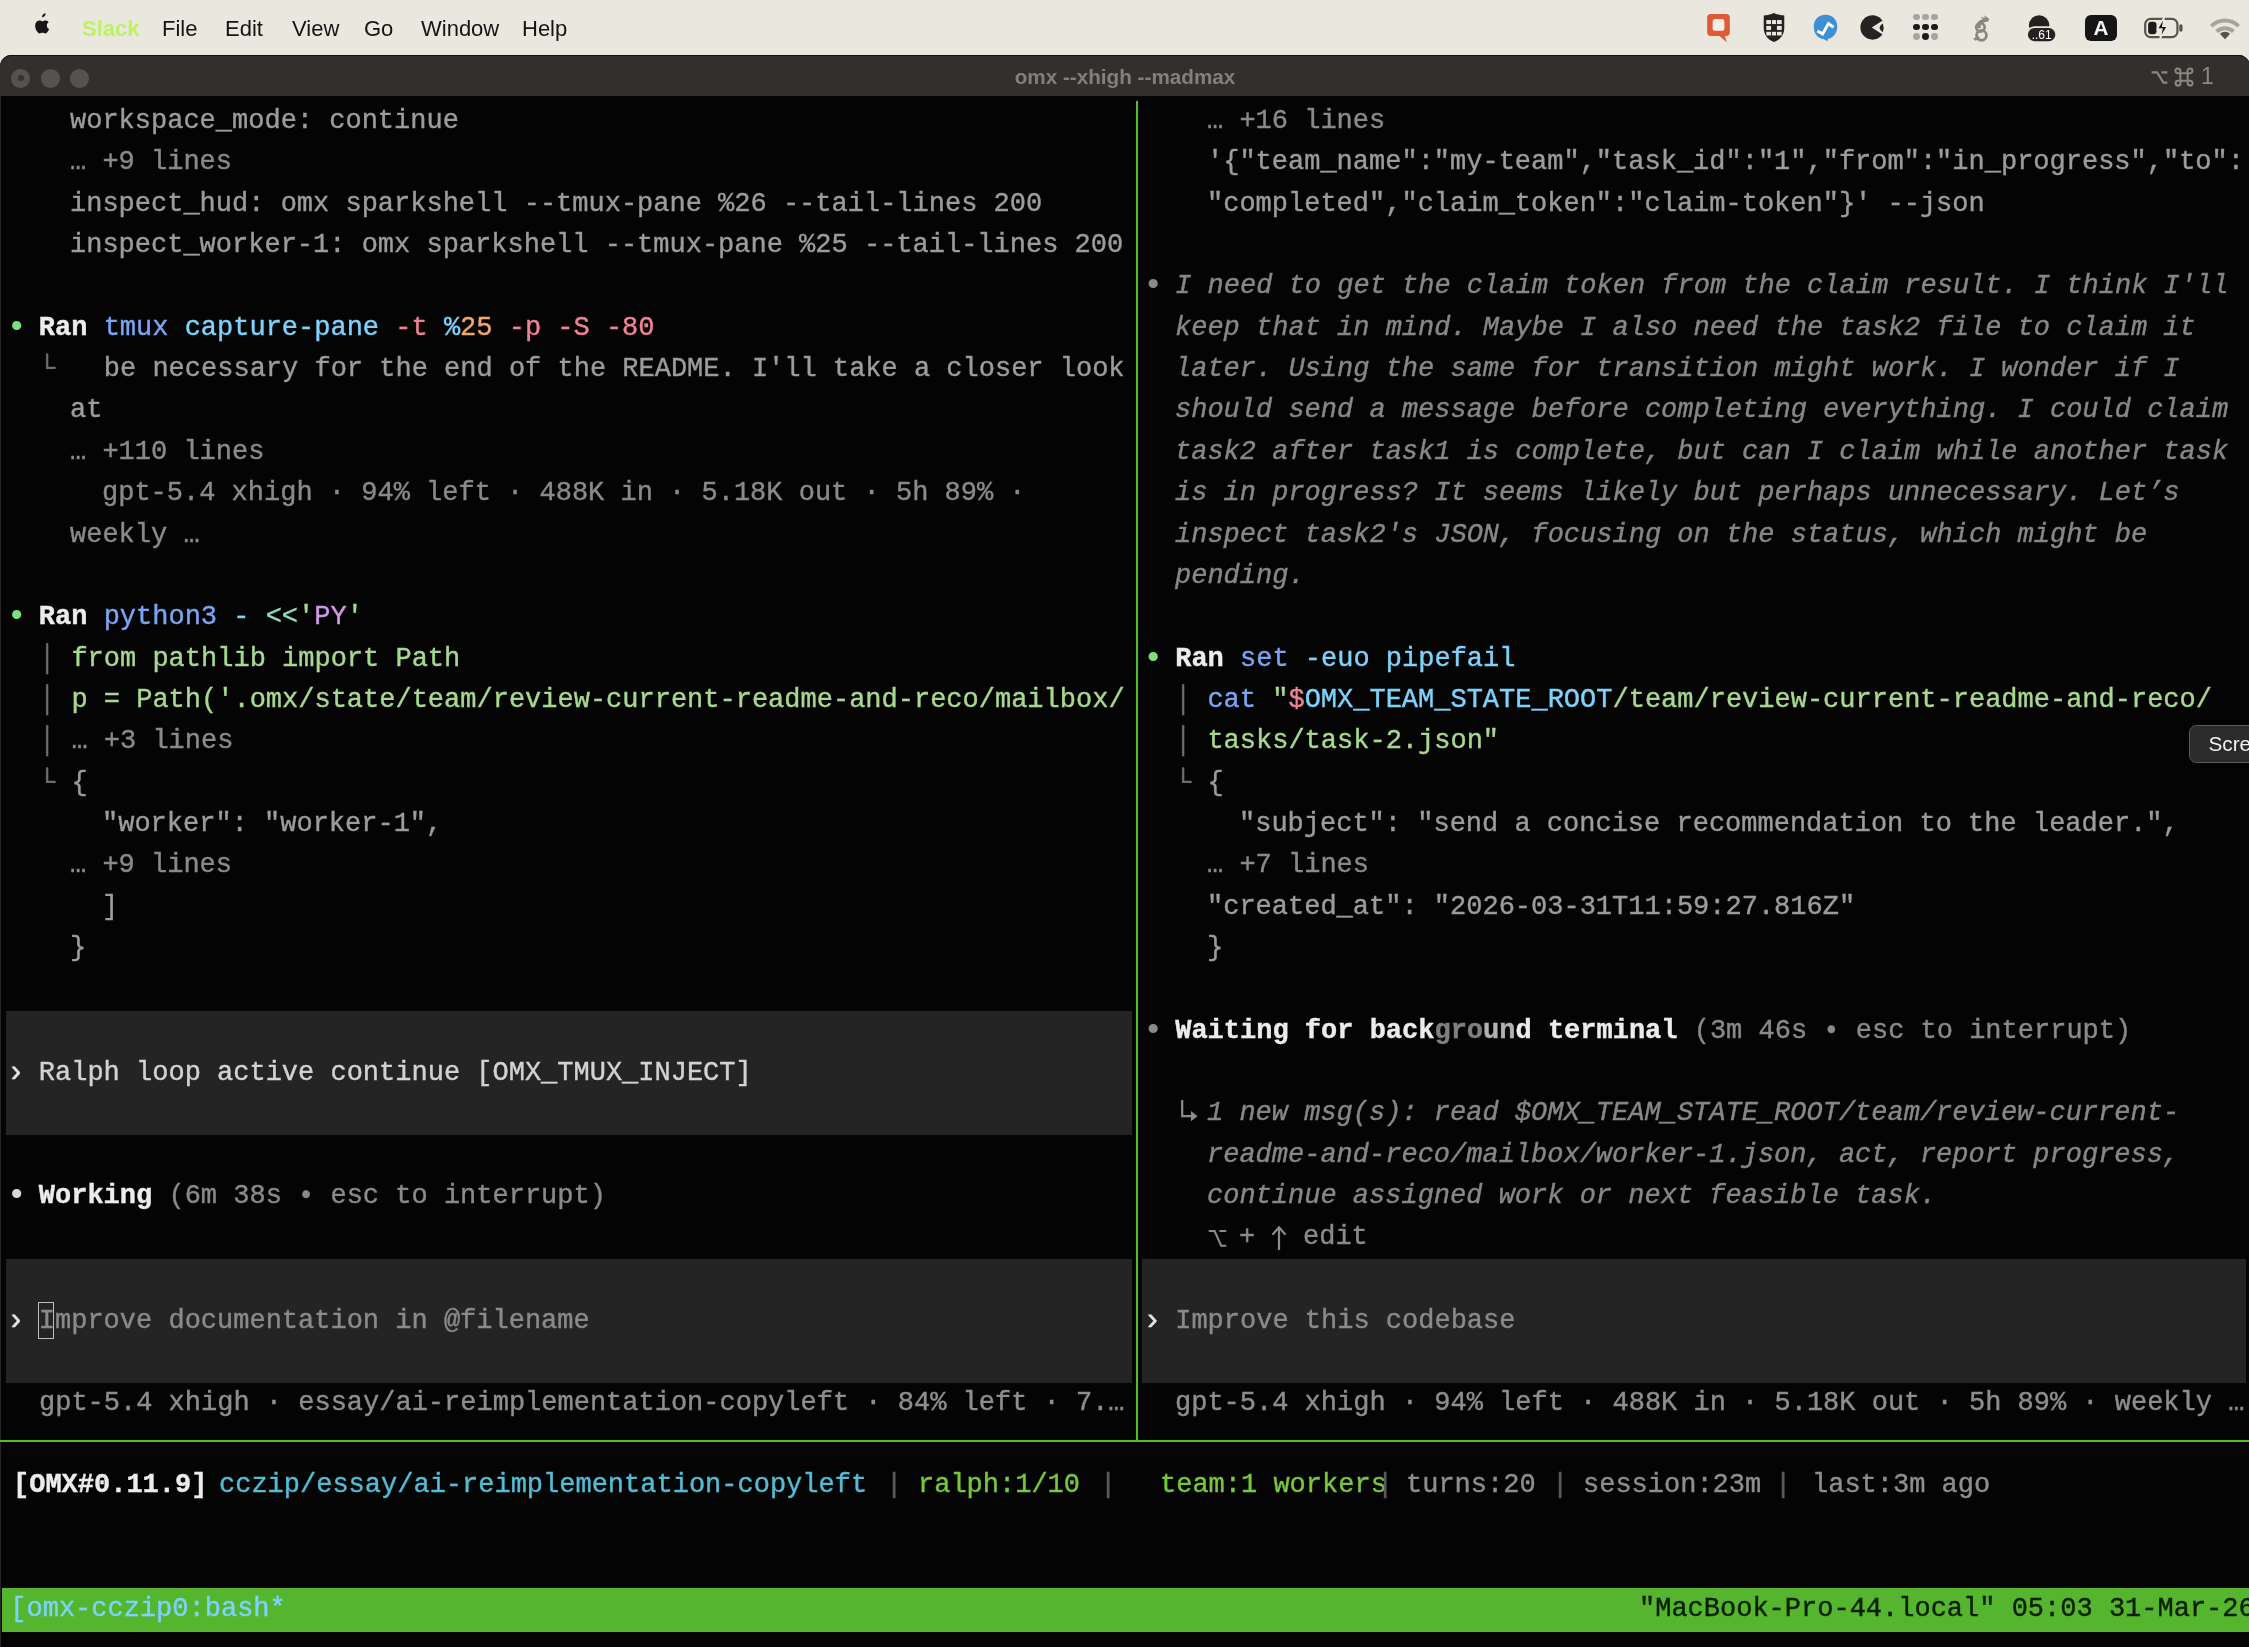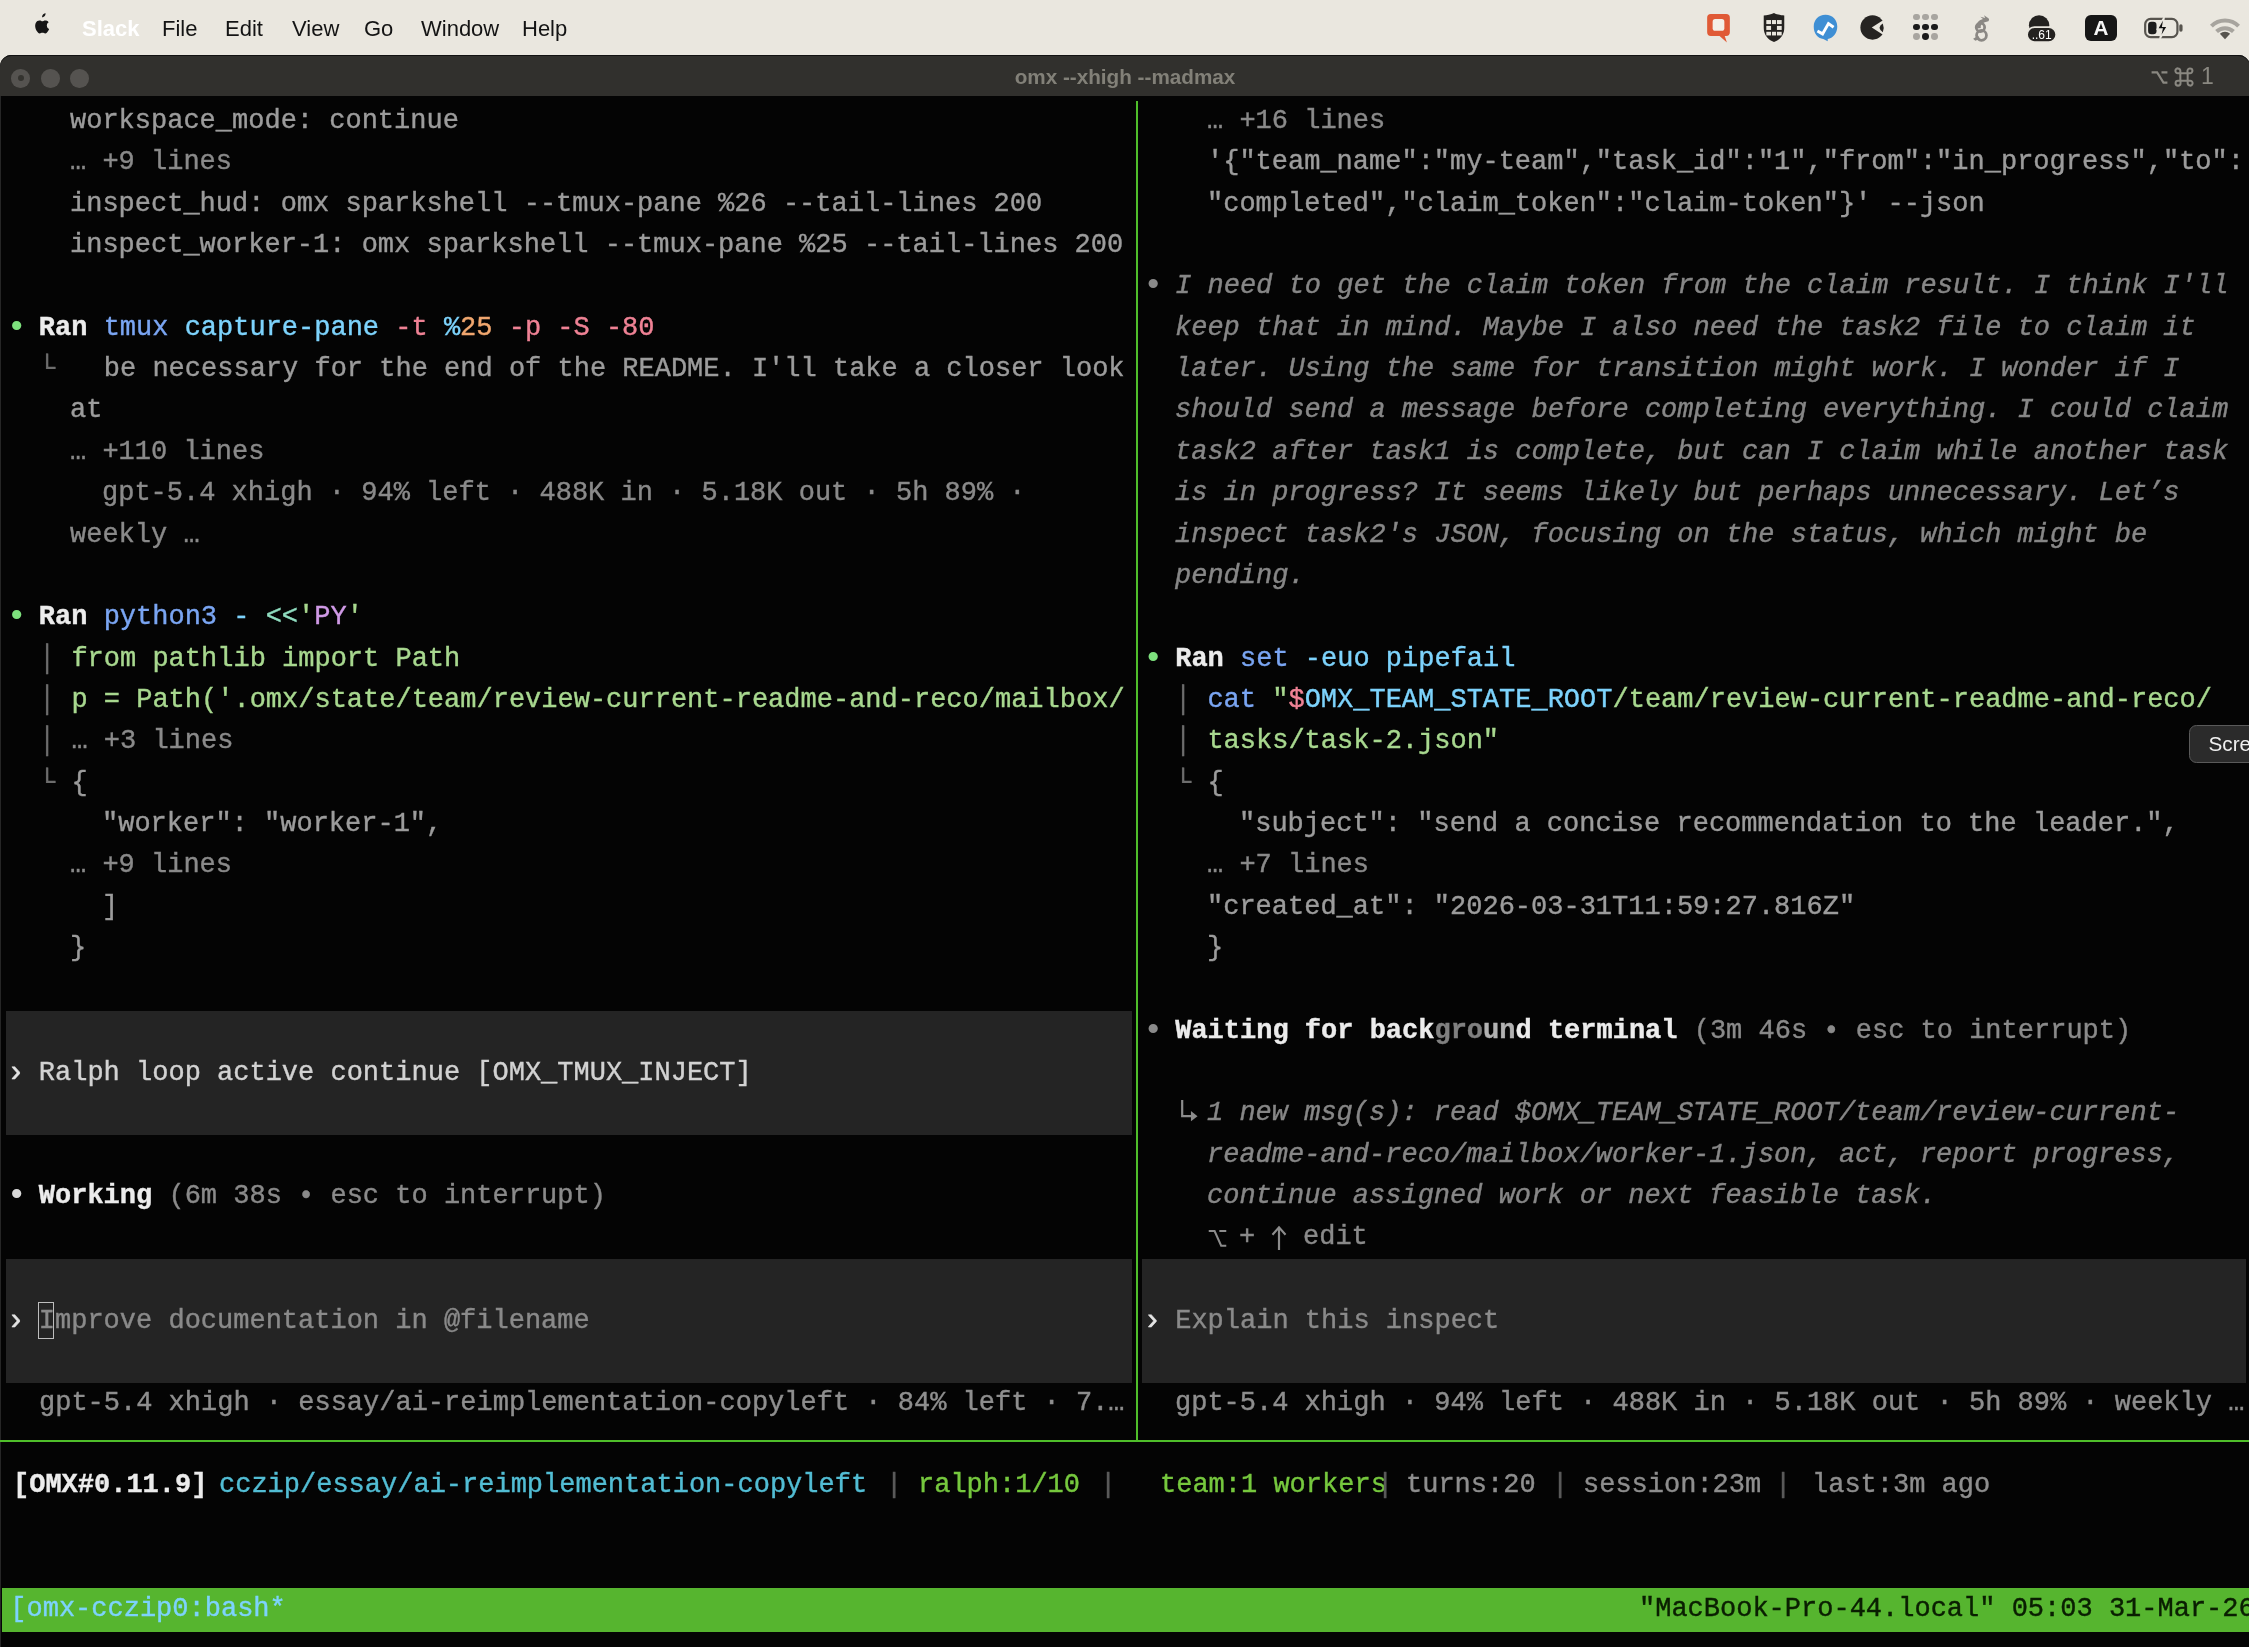--- a/index.html
+++ b/index.html
@@ -27,21 +27,21 @@
 .cn{color:#6e6e6e}
 .bu{font-size:34px;letter-spacing:-4.4px;vertical-align:-2.2px;-webkit-text-stroke:0}
 .pr{font-size:31px;letter-spacing:-2.6px;vertical-align:-1.5px}
 .abs{position:absolute}
 </style></head><body>
 <div class="abs" style="left:0;top:0;width:2250px;height:55px;background:#eae7df;z-index:1"></div>
 <div class="abs" style="left:0;top:55px;width:2250px;height:16px;background:#eae7df;z-index:0"></div>
 <svg class="abs" style="left:32px;top:12.5px;z-index:2" width="19" height="23.6" viewBox="0 0 24 29">
 <path fill="#161616" d="M18.71 15.3c.03 3.26 2.86 4.35 2.89 4.36-.02.08-.45 1.55-1.49 3.07-.9 1.31-1.83 2.62-3.3 2.65-1.44.03-1.91-.86-3.56-.86-1.65 0-2.17.83-3.54.89-1.42.05-2.5-1.42-3.41-2.73-1.86-2.67-3.28-7.61-1.37-10.88.95-1.63 2.64-2.66 4.48-2.69 1.39-.03 2.71.94 3.56.94.85 0 2.45-1.16 4.13-.99.7.03 2.68.28 3.95 2.14-.1.06-2.36 1.38-2.34 4.1M15.98 3.43c.75-.91 1.26-2.18 1.12-3.43-1.08.04-2.39.72-3.17 1.63-.7.81-1.31 2.1-1.14 3.33 1.2.09 2.43-.61 3.19-1.53"></path>
   </svg>
-<div class="abs" style="left:82px;top:0;height:66px;line-height:57px;font-size:22px;font-weight:bold;color:#ffffff;z-index:2">Slack</div>
+<div class="abs" style="left:82px;top:0;height:66px;line-height:57px;font-size:22px;font-weight:bold;color:#bef264;z-index:2">Slack</div>
 <div class="abs" style="left:162px;top:0;height:73px;line-height:57px;font-size:22px;font-weight:normal;color:#141414;z-index:2">File</div>
 <div class="abs" style="left:225px;top:0;height:55px;line-height:57px;font-size:22px;font-weight:normal;color:#141414;z-index:2">Edit</div>
 <div class="abs" style="left:292px;top:0;height:55px;line-height:57px;font-size:22px;font-weight:normal;color:#141414;z-index:2">View</div>
 <div class="abs" style="left:364px;top:0;height:55px;line-height:57px;font-size:22px;font-weight:normal;color:#141414;z-index:2">Go</div>
 <div class="abs" style="left:421px;top:0;height:55px;line-height:57px;font-size:22px;font-weight:normal;color:#141414;z-index:2">Window</div>
 <div class="abs" style="left:522px;top:0;height:55px;line-height:57px;font-size:22px;font-weight:normal;color:#141414;z-index:2">Help</div>
 <svg class="abs" style="left:1707px;top:14px;z-index:2" width="23" height="30" viewBox="0 0 31 41">
 <path d="M5 0 H26 Q31 0 31 5 V25 Q31 30 26 30 H24 L27 39 L17 30 H5 Q0 30 0 25 V5 Q0 0 5 0 Z" fill="#e05a36"></path>
 <rect x="7.5" y="7" width="16" height="16" rx="3.5" fill="#f3efe7"></rect>
   </svg>
@@ -164,21 +164,21 @@
 <div class="ln" style="left:1239px;top:804px">"subject": "send a concise recommendation to the leader.",</div>
 <div class="ln" style="left:1207px;top:845px"><span class="dm">… +7 lines</span></div>
 <div class="ln" style="left:1207px;top:887px">"created_at": "2026-03-31T11:59:27.816Z"</div>
 <div class="ln" style="left:1207px;top:928px">}</div>
 <div class="ln" style="left:1143px;top:1011px"><span class="dm bu">•</span> <span class="w">Waiting for back</span><span class="sh1">gro</span><span class="sh2">un</span><span class="w">d terminal</span> <span class="dm">(3m 46s • esc to interrupt)</span></div>
 <div class="ln" style="left:1207px;top:1093px"><span class="it">1 new msg(s): read $OMX_TEAM_STATE_ROOT/team/review-current-</span></div>
 <div class="ln" style="left:1207px;top:1135px"><span class="it">readme-and-reco/mailbox/worker-1.json, act, report progress,</span></div>
 <div class="ln" style="left:1207px;top:1176px"><span class="it">continue assigned work or next feasible task.</span></div>
 <div class="ln" style="left:1239px;top:1217px"><span class="dm">+</span></div>
 <div class="ln" style="left:1303px;top:1217px"><span class="dm">edit</span></div>
-<div class="ln" style="left:1143px;top:1300px"><span class="wb pr">›</span> <span class="ph">Explain this inspect</span></div>
+<div class="ln" style="left:1143px;top:1300px"><span class="wb pr">›</span> <span class="ph">Improve this codebase</span></div>
 <div class="ln" style="left:1175px;top:1383px"><span class="st">gpt-5.4 xhigh · 94% left · 488K in · 5.18K out · 5h 89% · weekly …</span></div>
 <svg class="abs" style="left:1180px;top:1100px;z-index:5" width="19" height="25" viewBox="0 0 26 34">
 <path d="M3 0 V22 H18" stroke="#8c8c8c" stroke-width="3" fill="none"></path>
 <path d="M15 15 L24 22 L15 29 Z" fill="#8c8c8c"></path>
   </svg>
 <svg class="abs" style="left:1208px;top:1228px;z-index:5" width="19" height="20.7" viewBox="0 0 26 28">
 <path d="M1 4 H9 L18 24 H25 M15.5 4 H25" stroke="#8c8c8c" stroke-width="2.8" fill="none"></path>
   </svg>
 <svg class="abs" style="left:1271px;top:1225px;z-index:5" width="16" height="26.6" viewBox="0 0 22 36">
 <path d="M11 34 V4 M2 13 L11 3 L20 13" stroke="#8c8c8c" stroke-width="3" fill="none"></path>

